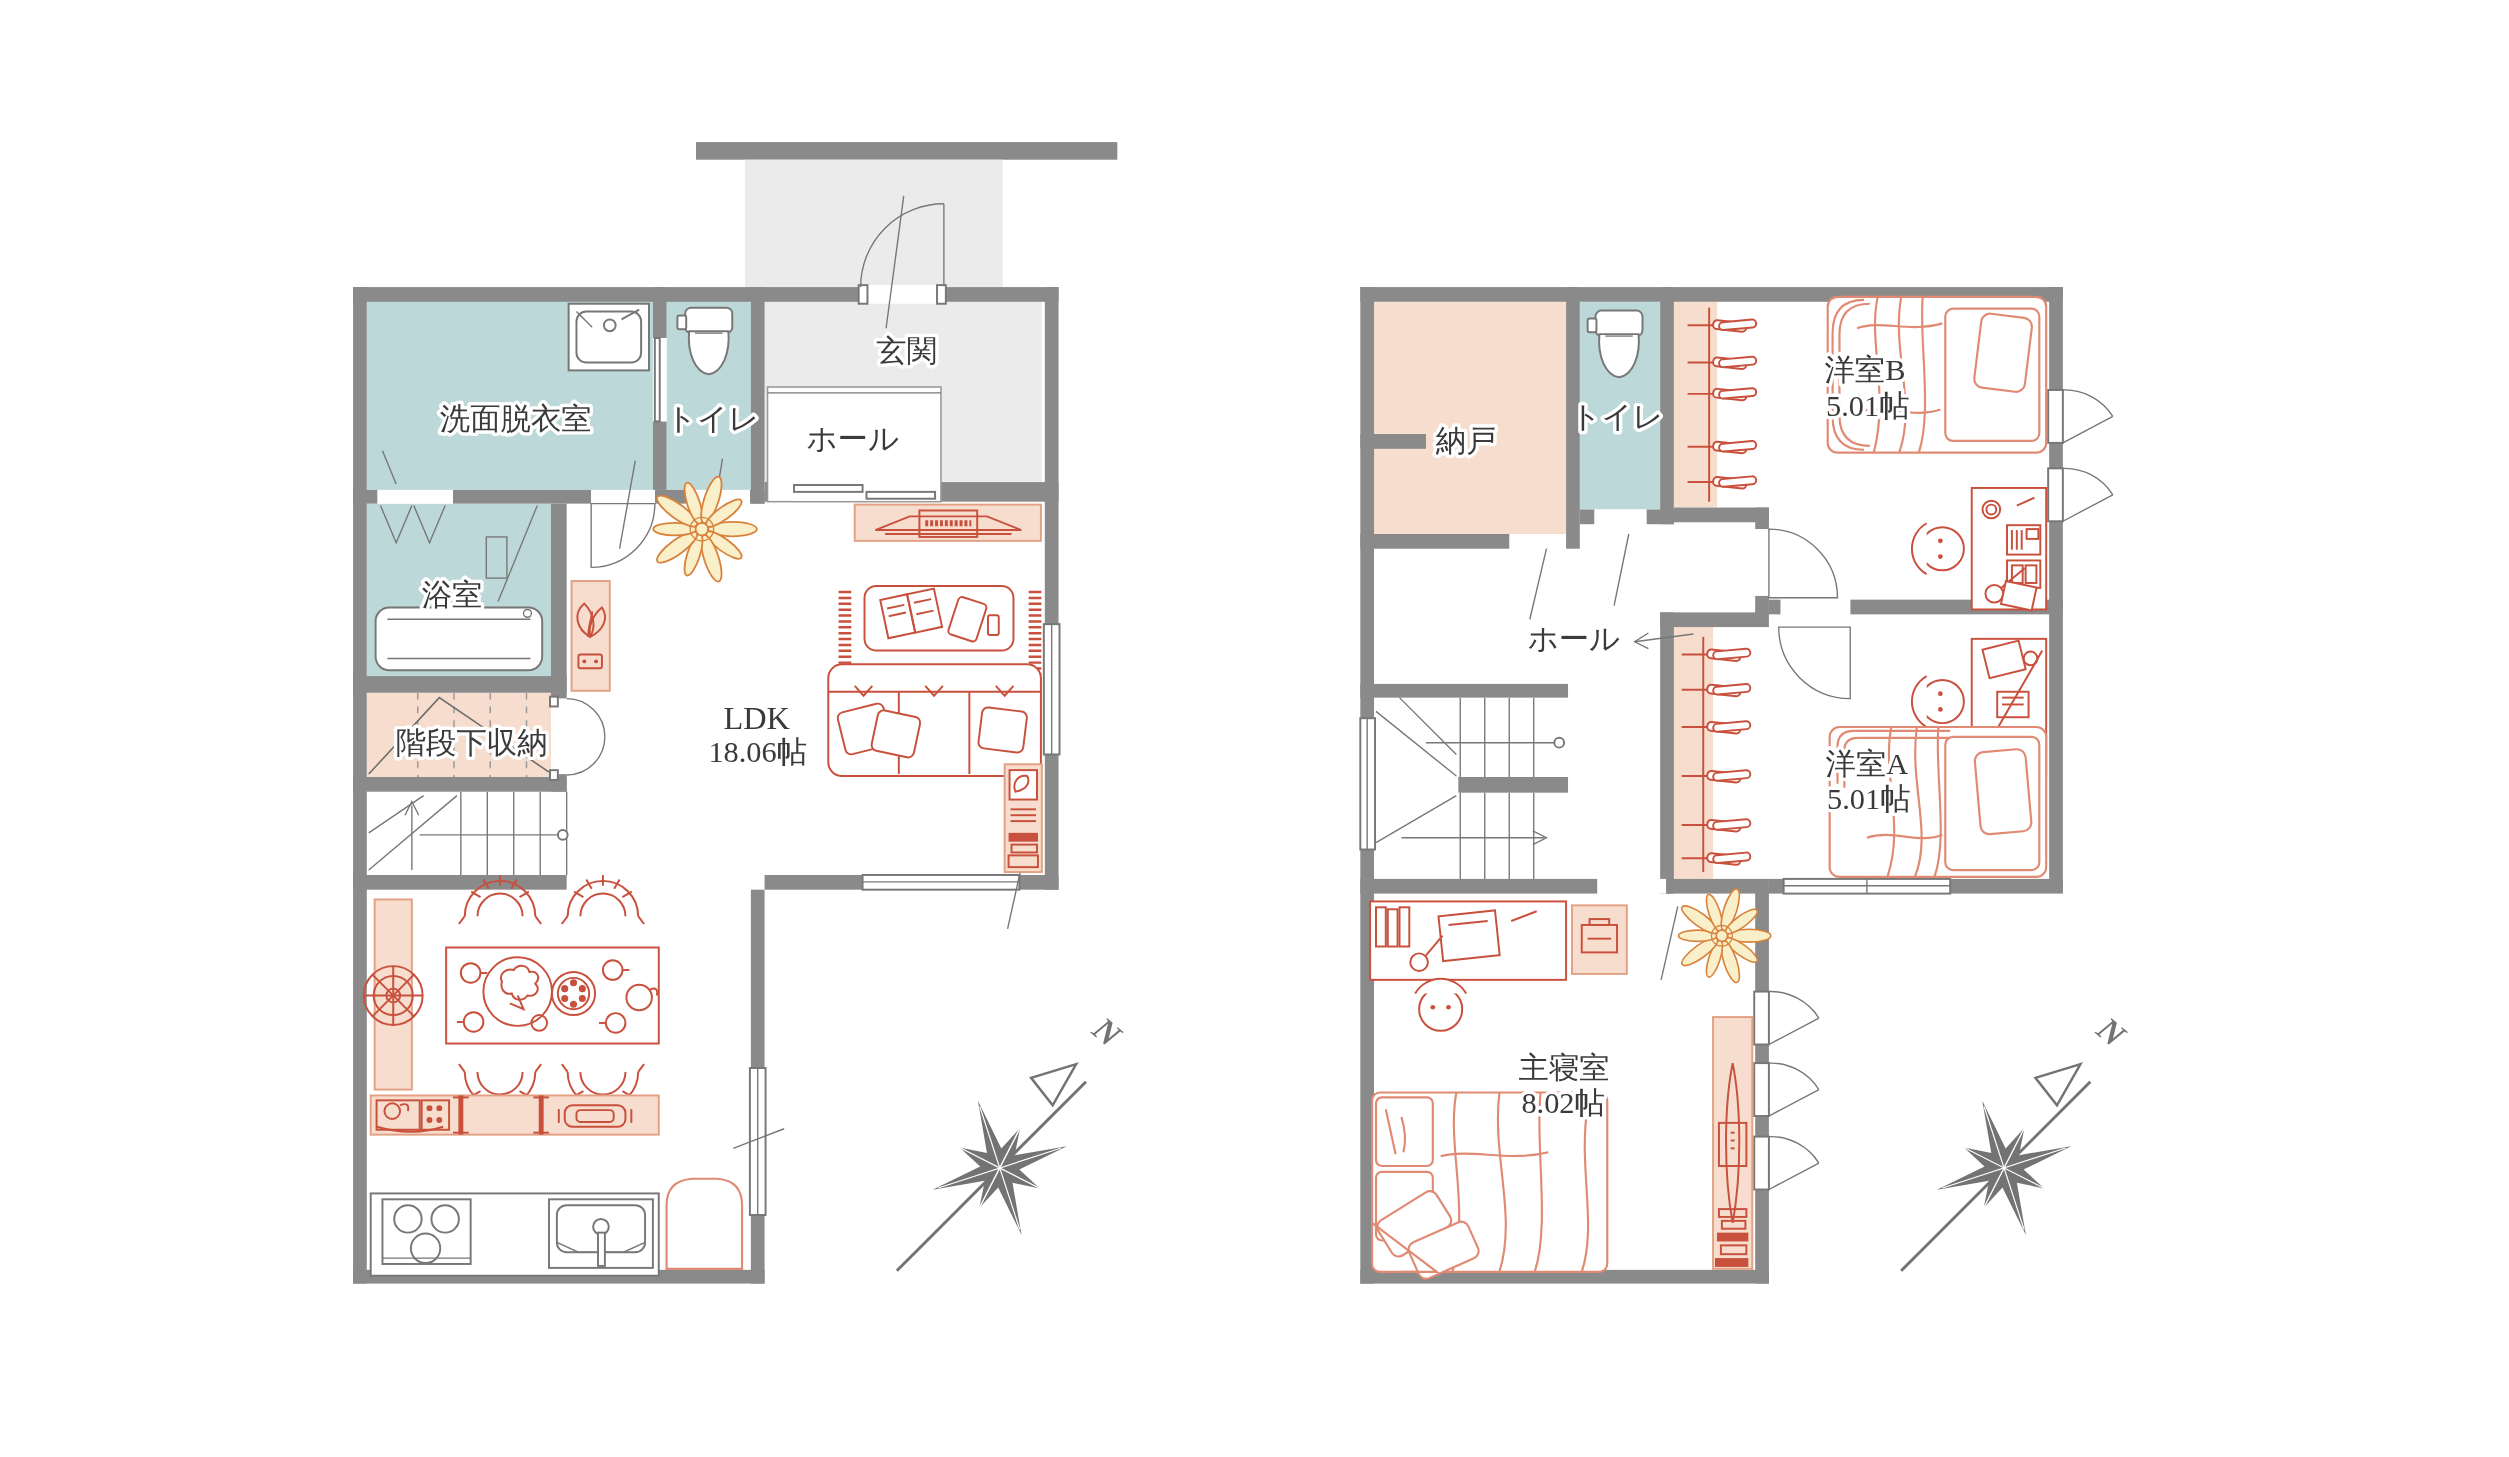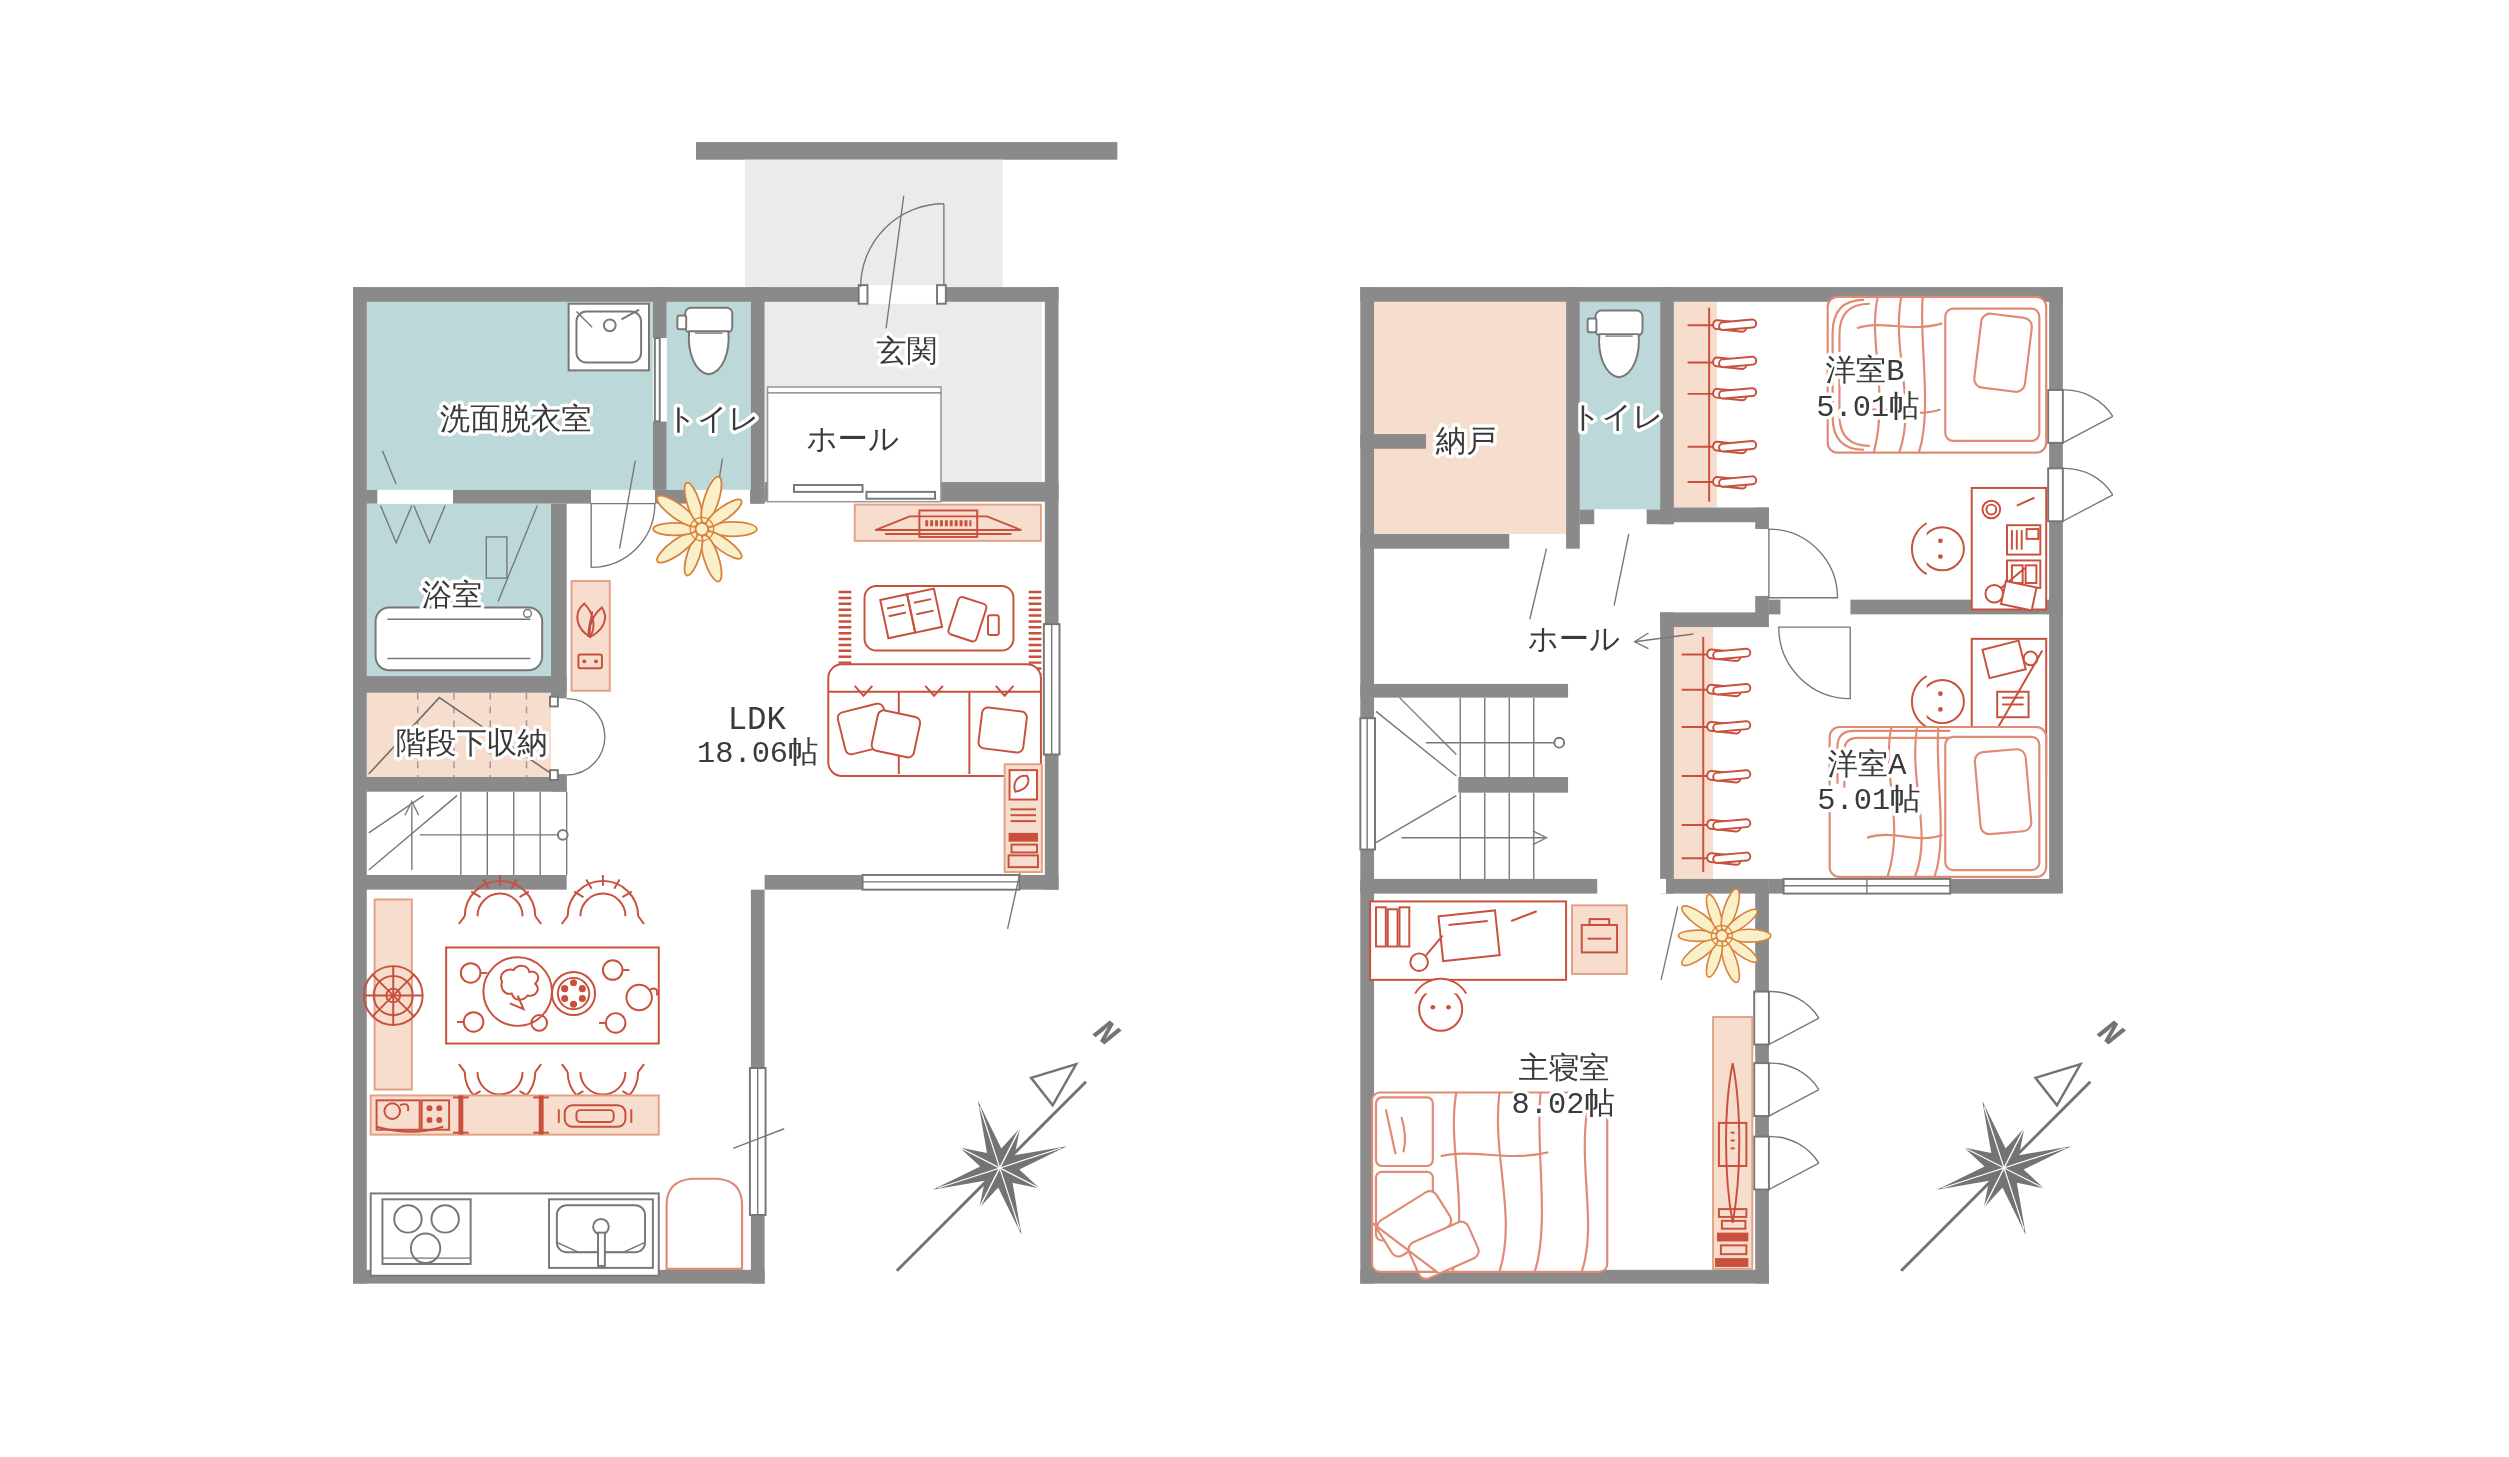--- a/index.html
+++ b/index.html
@@ -1,17 +1,17 @@
 <!DOCTYPE html>
 <html style="--wall: #8A8A8A; --teal: #BCD8D8; --peach: #F7DDCD; --peach-stroke: #E2A184; --red: #C8503C; --red-light: #E08A74; --floor-gray: #EBEBEB; --text: #3A3A3A; --line: #777777; --compass: #737373; --plant-fill: #F9F0C9; --plant-stroke: #D9823B;"><head>
 <meta charset="utf-8">
 <style>
   html,body{margin:0;padding:0;background:#fff;}
   #stage{position:relative;width:2509px;height:1457px;background:#fff;overflow:hidden;
-         font-family:Liberation Mono, monospace;}
+         font-family:Liberation Serif, serif;}
   svg{position:absolute;left:0;top:0;}
   .wall{fill:var(--wall);}
   .teal{fill:var(--teal);}
   .peach{fill:var(--peach);}
   .peachS{fill:var(--peach);stroke:var(--peach-stroke);stroke-width:2;}
   .floor{fill:var(--floor-gray);}
   .white{fill:#fff;}
   .gw{fill:#fff;stroke:var(--line);stroke-width:2;}
   .ln{stroke:var(--line);fill:none;stroke-width:2;}
   .lnt{stroke:var(--line);fill:none;stroke-width:1.4;}

